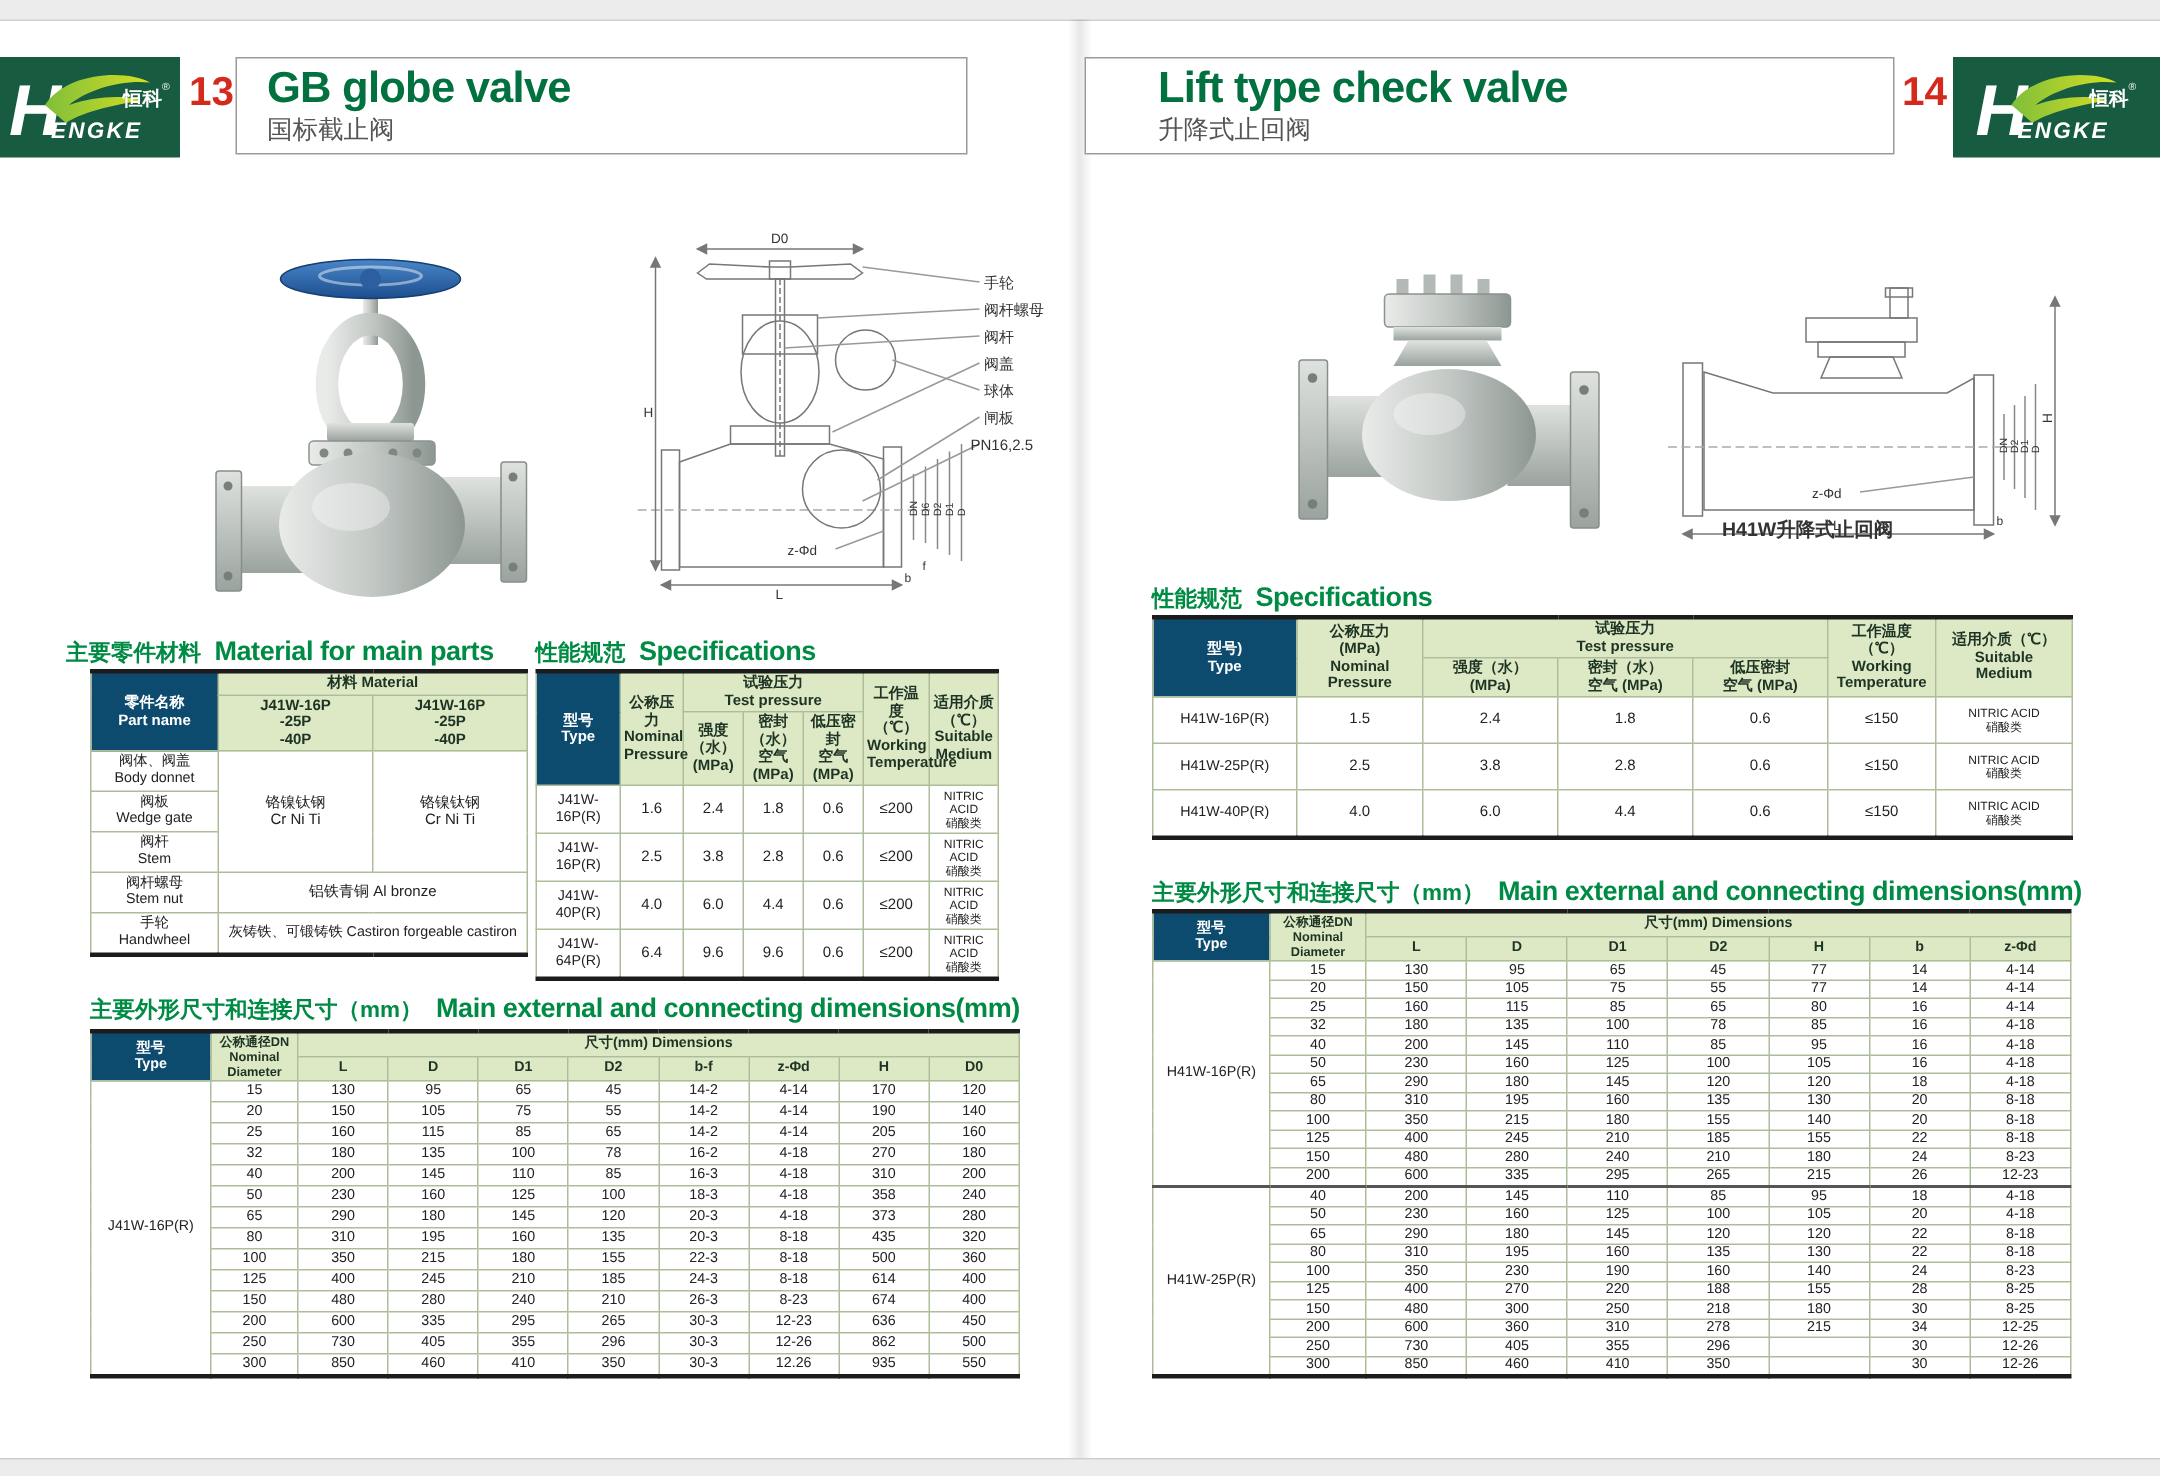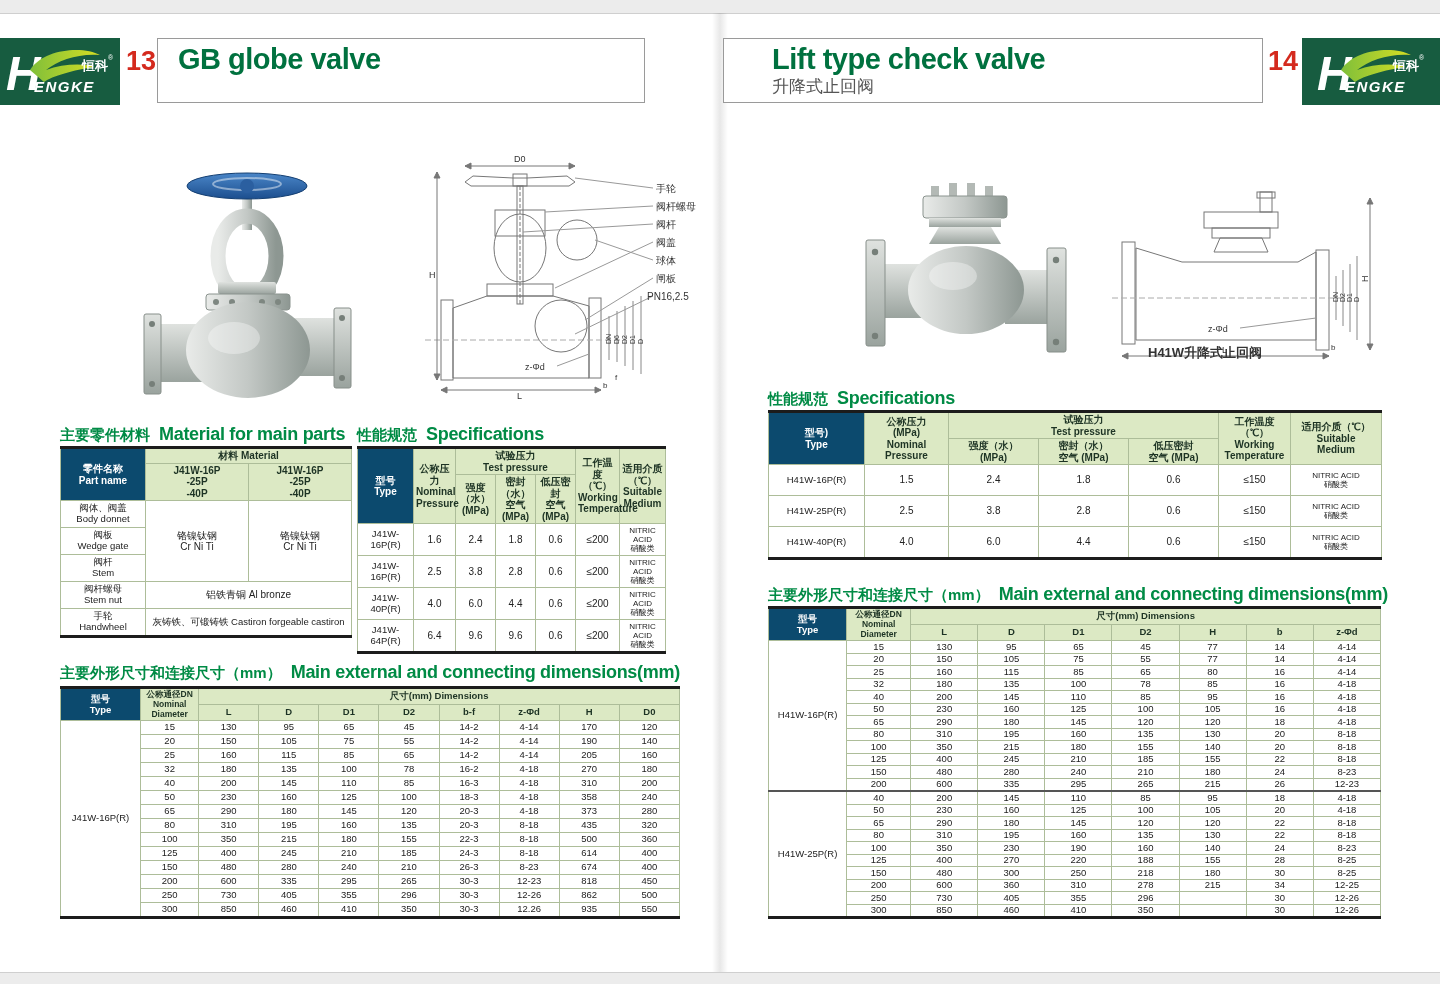--- a/index.html
+++ b/index.html
@@ -69,20 +69,21 @@
       <text x="6" y="52" font-size="48" font-style="italic" font-weight="bold" fill="#fff">H</text>
       <path d="M30,32 C44,10 84,8 100,17 C80,15 58,22 46,32 C62,26 84,25 94,29 C74,32 52,38 44,44 Z" fill="url(#leaf)"></path>
       <text x="82" y="32" font-size="13" font-weight="bold" fill="#fff">恒科</text>
       <text x="108" y="22" font-size="7" fill="#fff">®</text>
       <text x="34" y="54" font-size="15" font-style="italic" font-weight="bold" letter-spacing="1.5" fill="#fff">ENGKE</text>
     </svg>
   </div>
   <div class="pagenum l">13</div>
   <div class="titlebox l">
     <h1>GB globe valve</h1>
+    <div class="sub">国标截止阀</div>
   </div>
   <div class="titlebox r">
     <h1>Lift type check valve</h1>
     <div class="sub">升降式止回阀</div>
   </div>
   <div class="pagenum r">14</div>
   <div class="logo r">
     <svg viewBox="0 0 120 67" width="138" height="67">
       <text x="6" y="52" font-size="48" font-style="italic" font-weight="bold" fill="#fff">H</text>
       <path d="M30,32 C44,10 84,8 100,17 C80,15 58,22 46,32 C62,26 84,25 94,29 C74,32 52,38 44,44 Z" fill="url(#leaf)"></path>
@@ -264,21 +265,21 @@
 
       <line x1="10" y1="166" x2="217" y2="166"></line>
         <polygon points="10,166 16,163 16,169" fill="#777"></polygon>
         <polygon points="217,166 211,163 211,169" fill="#777"></polygon>
       <text x="110" y="163" font-size="9" fill="#333" stroke="none">L</text>
       <text x="219" y="160" font-size="8" fill="#333" stroke="none">b</text>
     </svg>
   </div>
   <div class="caption" style="left:1148px;top:344px;">H41W升降式止回阀</div>
 
-  <div class="sec-title" style="left:60px;top:424px;">
+  <div class="sec-title" style="left:44px;top:424px;">
     <span class="zh">主要零件材料</span><span class="en">Material for main parts</span>
   </div>
   <div class="sec-title" style="left:357px;top:424px;">
     <span class="zh">性能规范</span><span class="en">Specifications</span>
   </div>
   <div class="sec-title" style="left:60px;top:662px;">
     <span class="zh">主要外形尺寸和连接尺寸（mm）</span><span class="en">Main external and connecting dimensions(mm)</span>
   </div>
   <div class="sec-title" style="left:768px;top:388px;">
     <span class="zh">性能规范</span><span class="en">Specifications</span>
@@ -639,21 +640,21 @@
           <td>400</td>
         </tr>
         <tr>
           <td>200</td>
           <td>600</td>
           <td>335</td>
           <td>295</td>
           <td>265</td>
           <td>30-3</td>
           <td>12-23</td>
-          <td>818</td>
+          <td>636</td>
           <td>450</td>
         </tr>
         <tr>
           <td>250</td>
           <td>730</td>
           <td>405</td>
           <td>355</td>
           <td>296</td>
           <td>30-3</td>
           <td>12-26</td>

